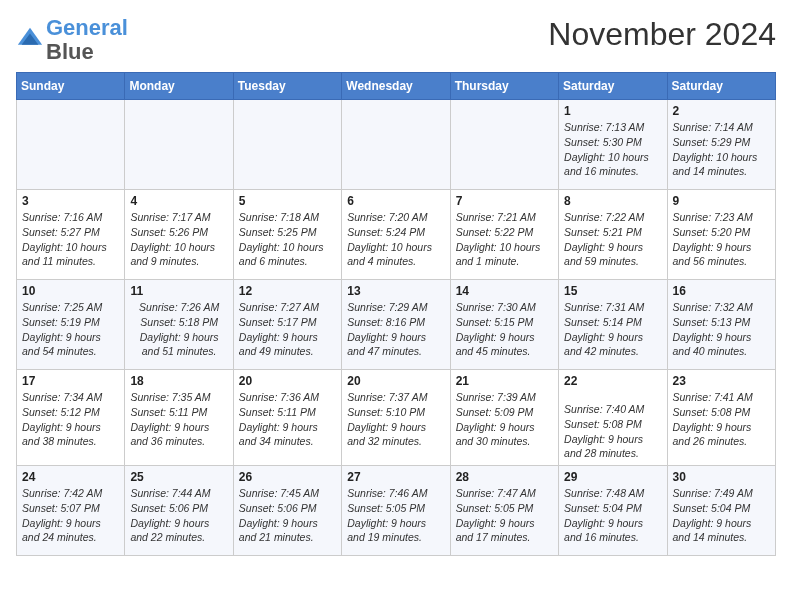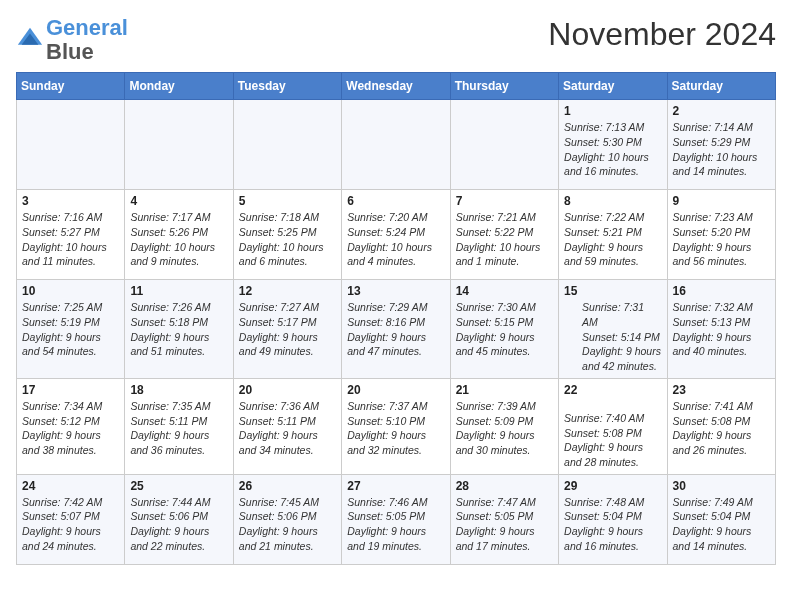--- a/index.html
+++ b/index.html
@@ -193,21 +193,21 @@
       </tr>
       <tr>
         <td>
           <span class="day-num">10</span>
           <div class="day-info" style="white-space: pre-line;">Sunrise: 7:25 AM
 Sunset: 5:19 PM
 Daylight: 9 hours and 54 minutes.</div>
         </td>
         <td>
           <span class="day-num">11</span>
-          <div class="day-info" style="white-space: pre-line;">Sunrise: 7:26 AM
+          <div class="day-info" style="white-space: pre-line; text-align: center;">Sunrise: 7:26 AM
 Sunset: 5:18 PM
 Daylight: 9 hours and 51 minutes.</div>
         </td>
         <td>
           <span class="day-num">12</span>
           <div class="day-info" style="white-space: pre-line;">Sunrise: 7:27 AM
 Sunset: 5:17 PM
 Daylight: 9 hours and 49 minutes.</div>
         </td>
         <td>
@@ -217,21 +217,21 @@
 Daylight: 9 hours and 47 minutes.</div>
         </td>
         <td>
           <span class="day-num">14</span>
           <div class="day-info" style="white-space: pre-line;">Sunrise: 7:30 AM
 Sunset: 5:15 PM
 Daylight: 9 hours and 45 minutes.</div>
         </td>
         <td>
           <span class="day-num">15</span>
-          <div class="day-info" style="white-space: pre-line; margin-left: 18px;">Sunrise: 7:31 AM
+          <div class="day-info" style="white-space: pre-line;">Sunrise: 7:31 AM
 Sunset: 5:14 PM
 Daylight: 9 hours and 42 minutes.</div>
         </td>
         <td>
           <span class="day-num">16</span>
           <div class="day-info" style="white-space: pre-line;">Sunrise: 7:32 AM
 Sunset: 5:13 PM
 Daylight: 9 hours and 40 minutes.</div>
         </td>
       </tr>

